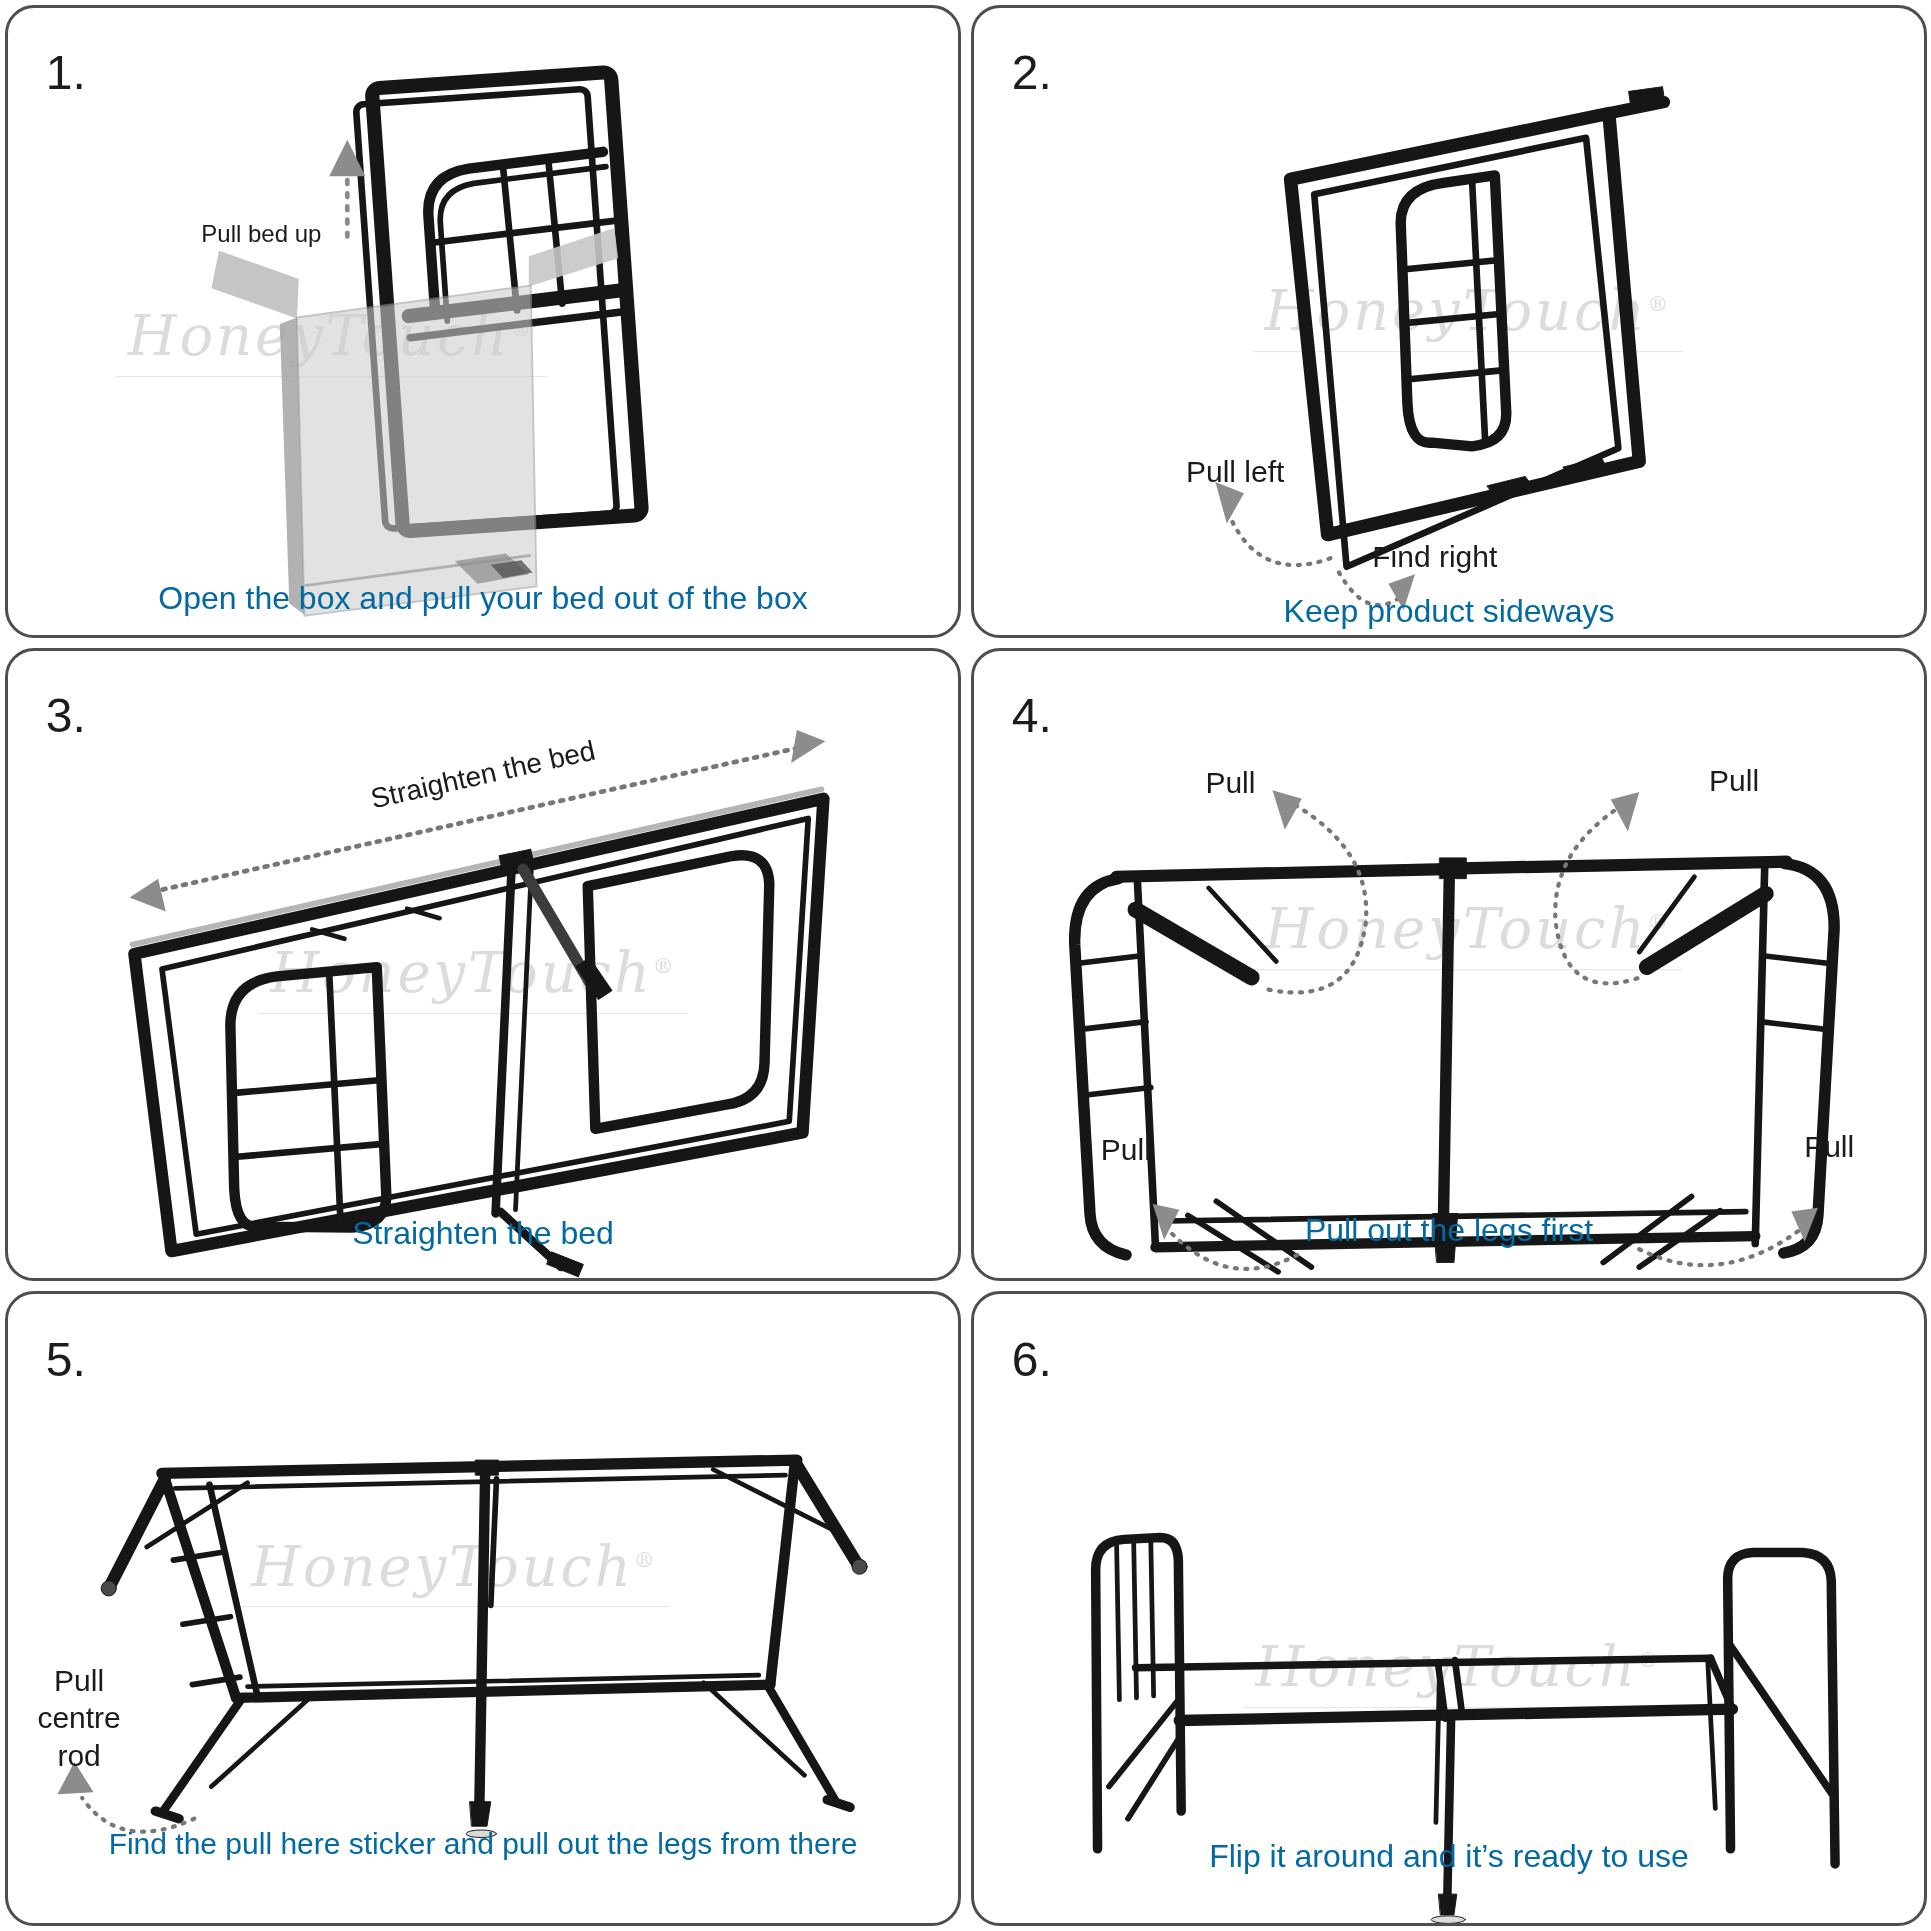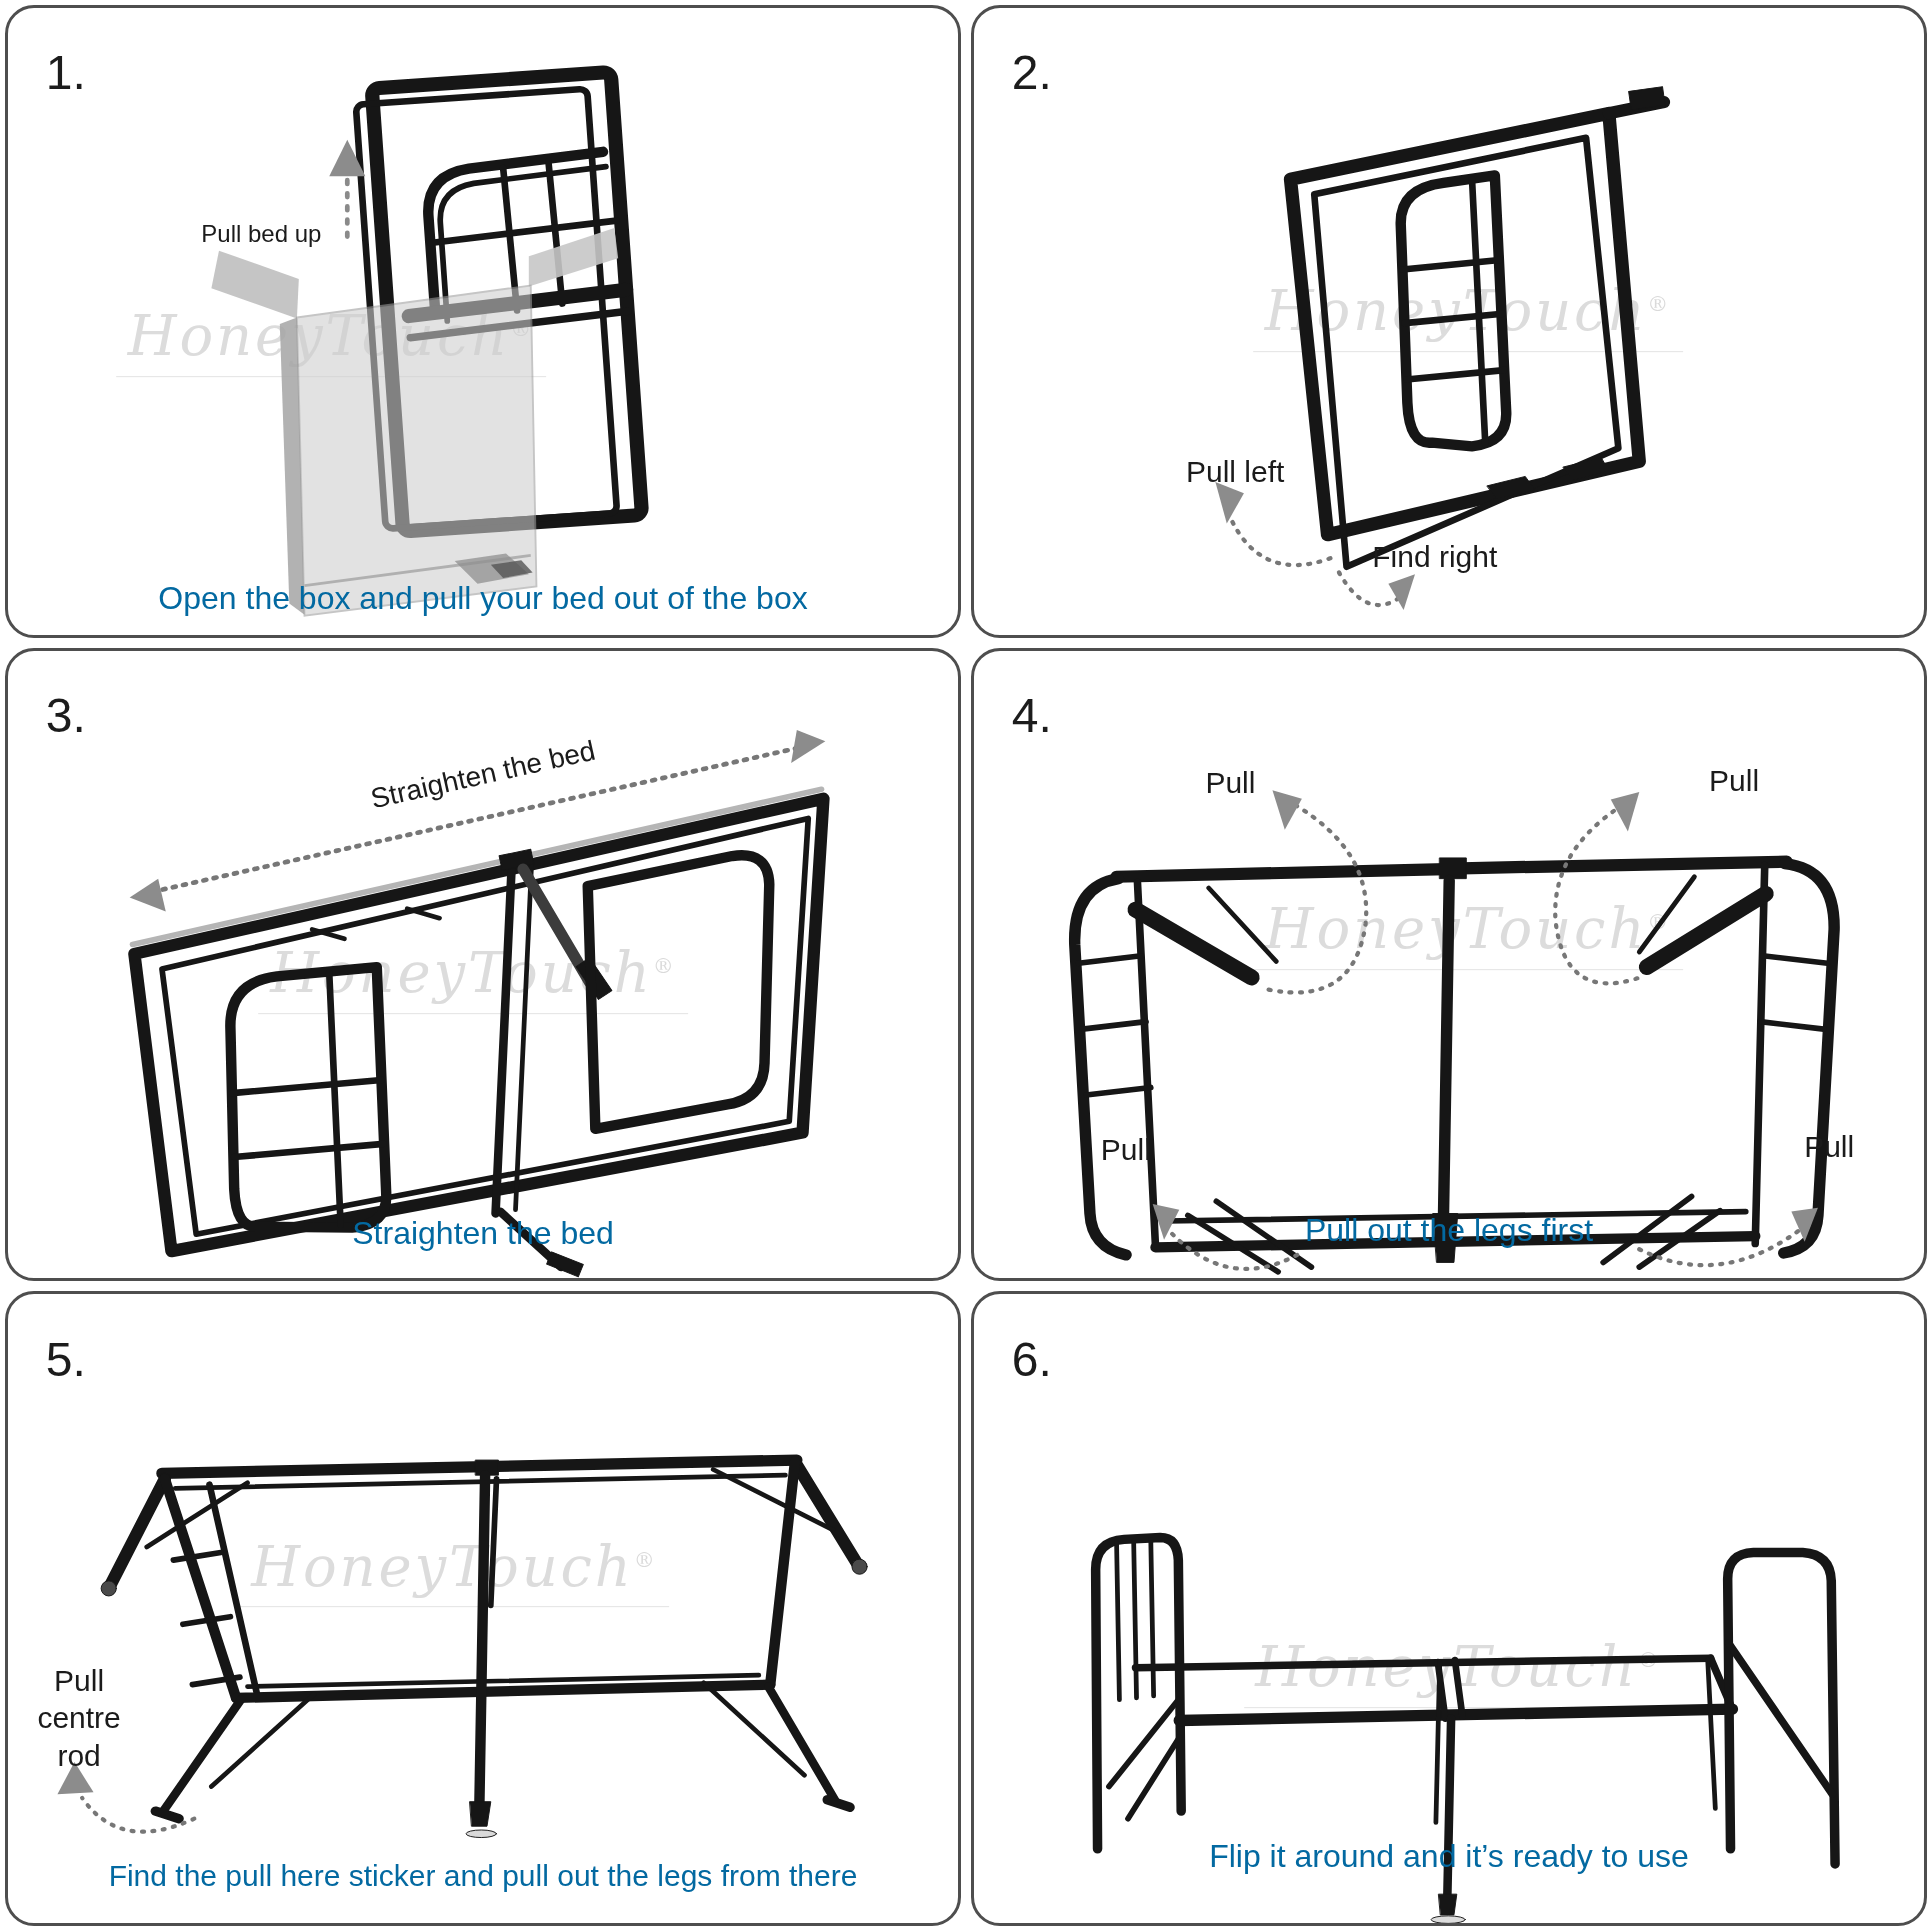--- a/index.html
+++ b/index.html
@@ -11,21 +11,21 @@
   .dot{fill:none;stroke:#777777;stroke-width:4.5;stroke-dasharray:2 9;stroke-linecap:round;}
   .dot2{fill:none;stroke:#777777;stroke-width:5;stroke-dasharray:3 8;stroke-linecap:round;}
   .dash{fill:none;stroke:#8a8a8a;stroke-width:5;stroke-dasharray:4 10;stroke-linecap:round;}
   .gry{fill:#8c8c8c;}
   .stepnum{position:absolute;left:4%;top:6%;font-size:48px;color:#1c1c1c;}
   .caption{position:absolute;left:0;right:0;text-align:center;font-size:32px;color:#0369a1;}
   .ann{position:absolute;font-size:30px;color:#1b1b1b;text-align:center;line-height:1.25;}
   .wm{position:absolute;transform:translate(-50%,-50%);color:#dcdcdc;font-family:"DejaVu Serif", serif;font-style:italic;font-size:56px;letter-spacing:2.9px;white-space:nowrap;border-bottom:1.9px solid #e3e3e3;padding:0 11.6px 7.7px;}
   .wm-reg{font-size:21px;vertical-align:super;font-style:normal;color:#dadada;}
   
-  .cap1{top:91.2%;} .cap2{top:93.2%;} .cap3{top:90%;} .cap4{top:89.5%;} .cap5{top:84.7%;font-size:30px;margin-top:32px;} .cap6{top:86.5%;}
+  .cap1{top:91.2%;} .cap2{top:93.2%;} .cap3{top:90%;} .cap4{top:89.5%;} .cap5{top:84.7%;font-size:30px;} .cap6{top:86.5%;}
   .wm1{left:34%;top:53%;} .wm2{left:52%;top:49%;} .wm3{left:49%;top:52%;} .wm4{left:52%;top:45%;} .wm5{left:47%;top:44%;} .wm6{left:51%;top:60%;}
   .ann-p1-pullbedup{left:14%;top:33.6%;width:19%;text-align:right;font-size:24px;}
   .ann-p2-pullleft{left:19.5%;top:71%;width:16%;}
   .ann-p2-pullright{left:40.5%;top:84.5%;width:16%;}
   .ann-p3-straighten{left:50%;top:17%;transform:translateX(-50%) rotate(-12.5deg);font-size:28px;white-space:nowrap;}
   .ann-p4-tl{left:22%;top:18.1%;width:10%;}
   .ann-p4-tr{left:75%;top:17.8%;width:10%;}
   .ann-p4-bl{left:11%;top:76.5%;width:10%;}
   .ann-p4-br{left:85%;top:76%;width:10%;}
   .ann-p5-centrerod{left:0.5%;top:58.5%;width:14%;}
@@ -89,20 +89,21 @@
         <polygon class="gry" points="254,504 284,516 266,548"></polygon>
       </g>
       <g>
         <path class="dot" d="M384,600 Q412,650 446,628"></path>
         <polygon class="gry" points="464,602 436,612 452,640"></polygon>
       </g>
     </svg>
     <div class="stepnum">2.</div>
     <div class="ann ann-p2-pullleft">Pull left</div>
     <div class="ann ann-p2-pullright">Find right</div>
+    <div class="caption cap2">Keep product sideways</div>
   </section>
 
   <section class="panel">
     <div class="wm wm3"><span class="wm-text">HoneyTouch</span><span class="wm-reg">®</span></div>
     <svg class="art" viewBox="0 0 1000 667" preserveAspectRatio="none">
       <g class="fr">
         <line x1="131" y1="312" x2="856" y2="147" stroke="#b5b5b5" stroke-width="6"></line>
         <polygon points="133,322 858,157 836,512 172,638" stroke-width="13"></polygon>
         <polygon points="162,338 842,178 822,500 198,620" stroke-width="6"></polygon>
         <line x1="320" y1="296" x2="354" y2="306" stroke-width="5"></line>

